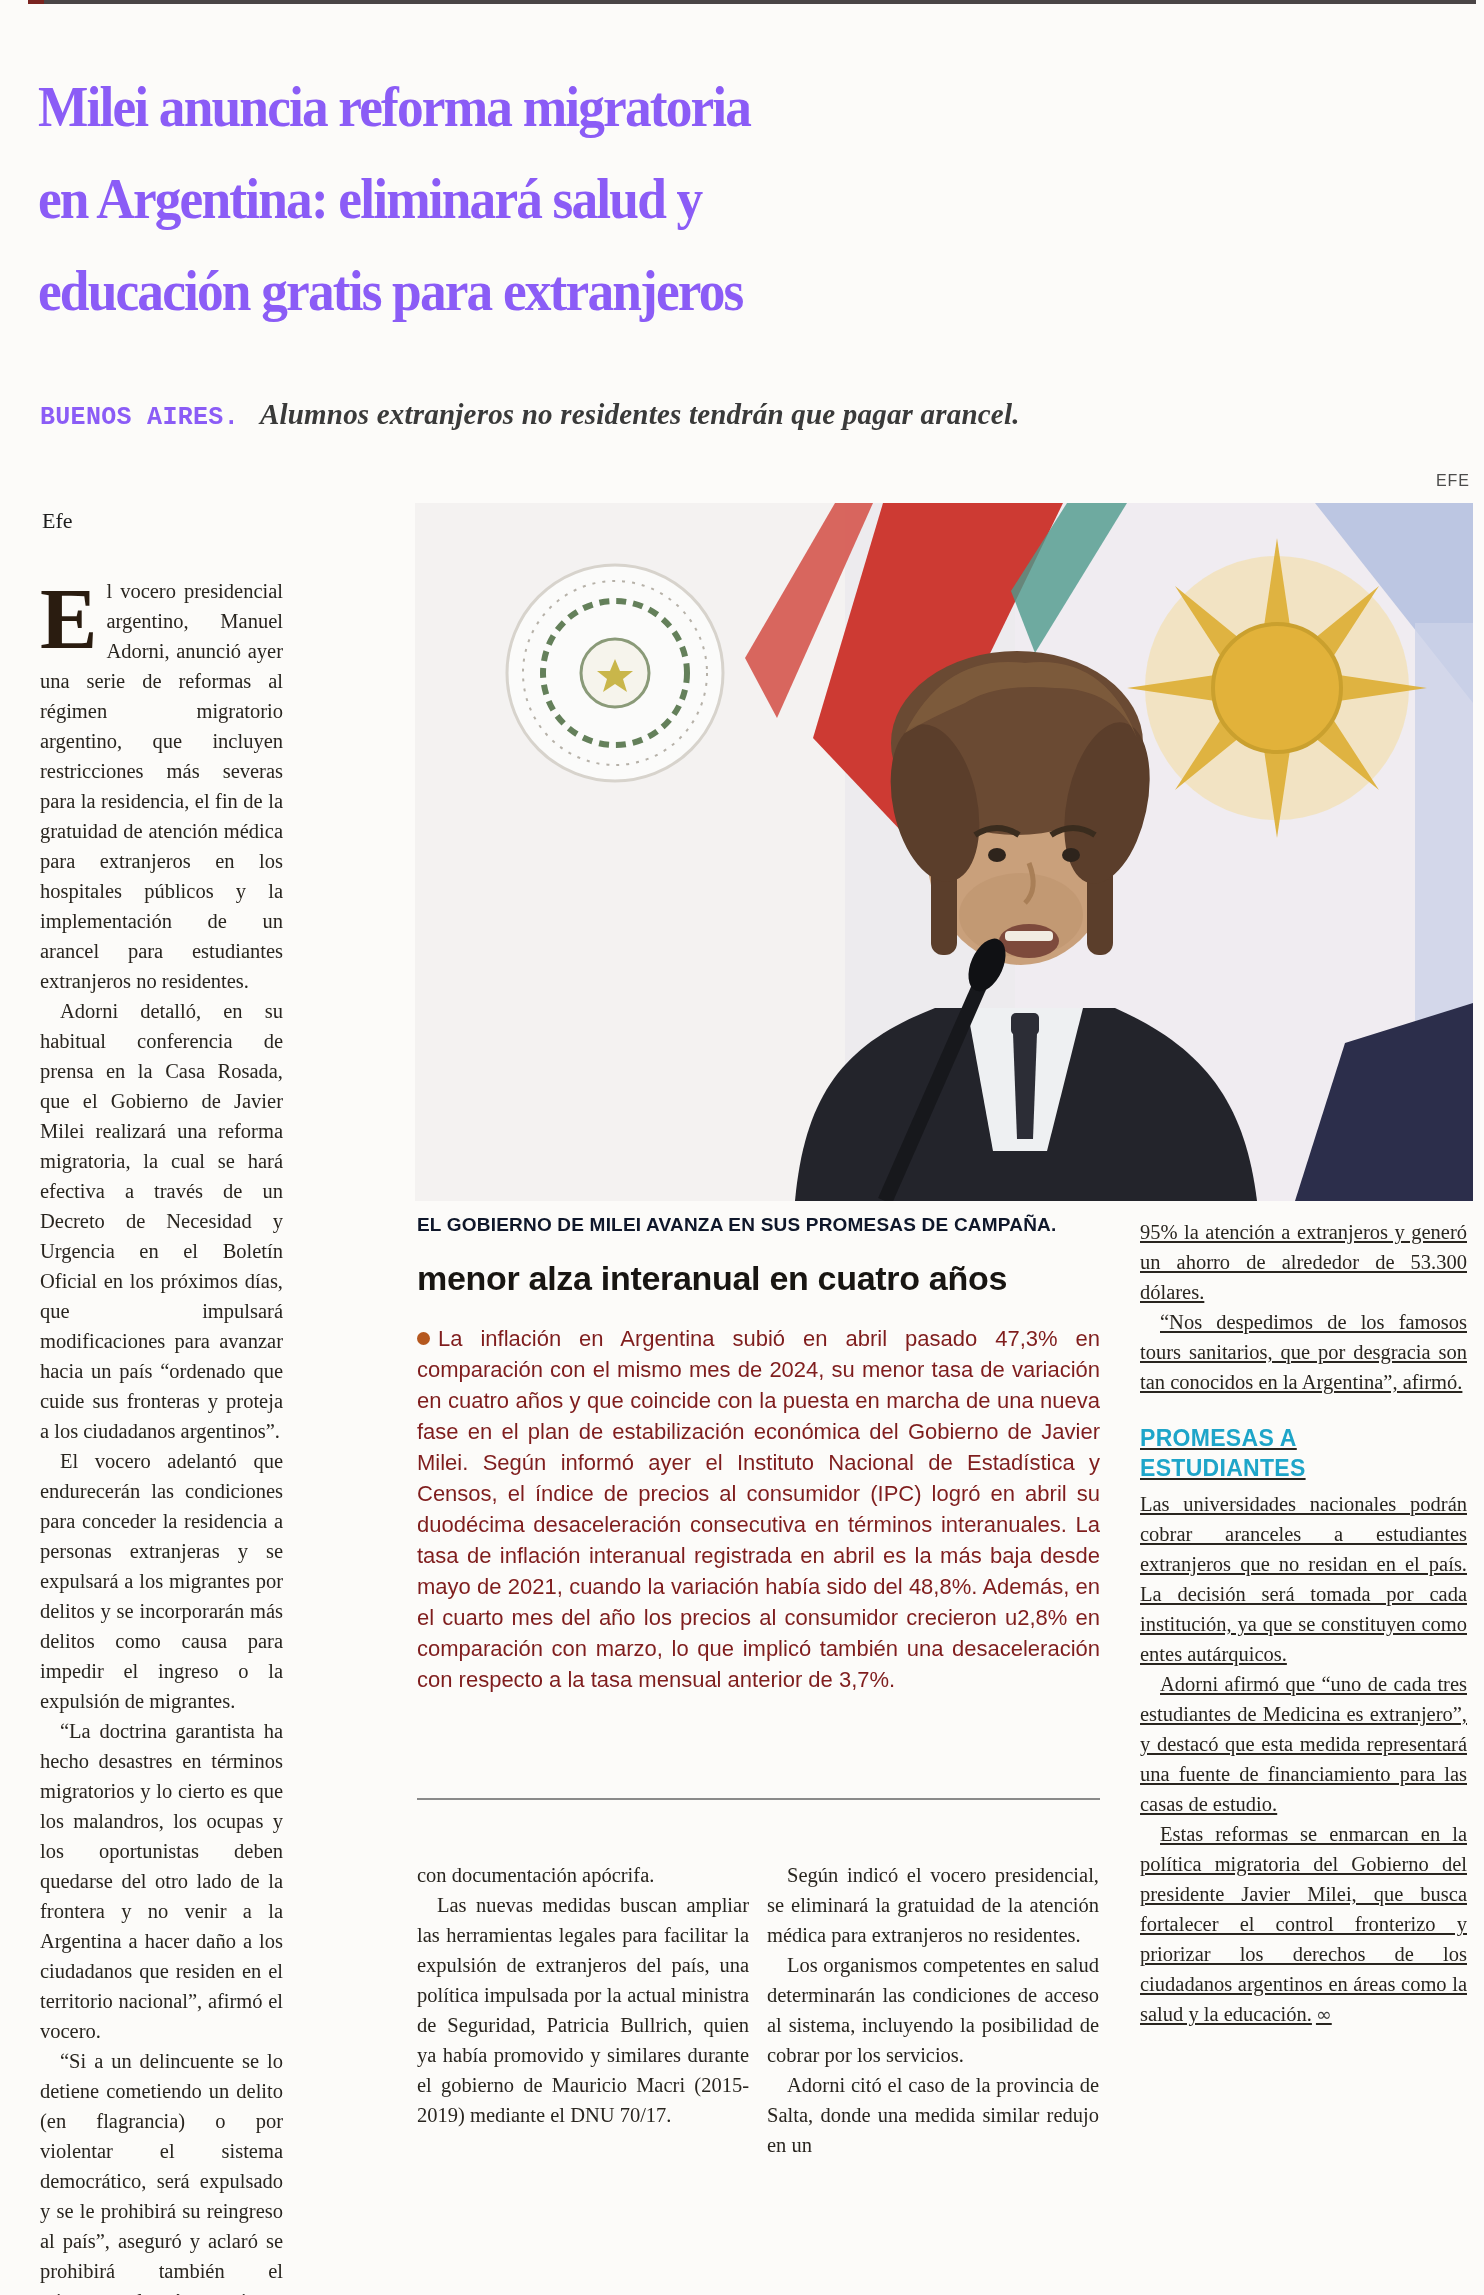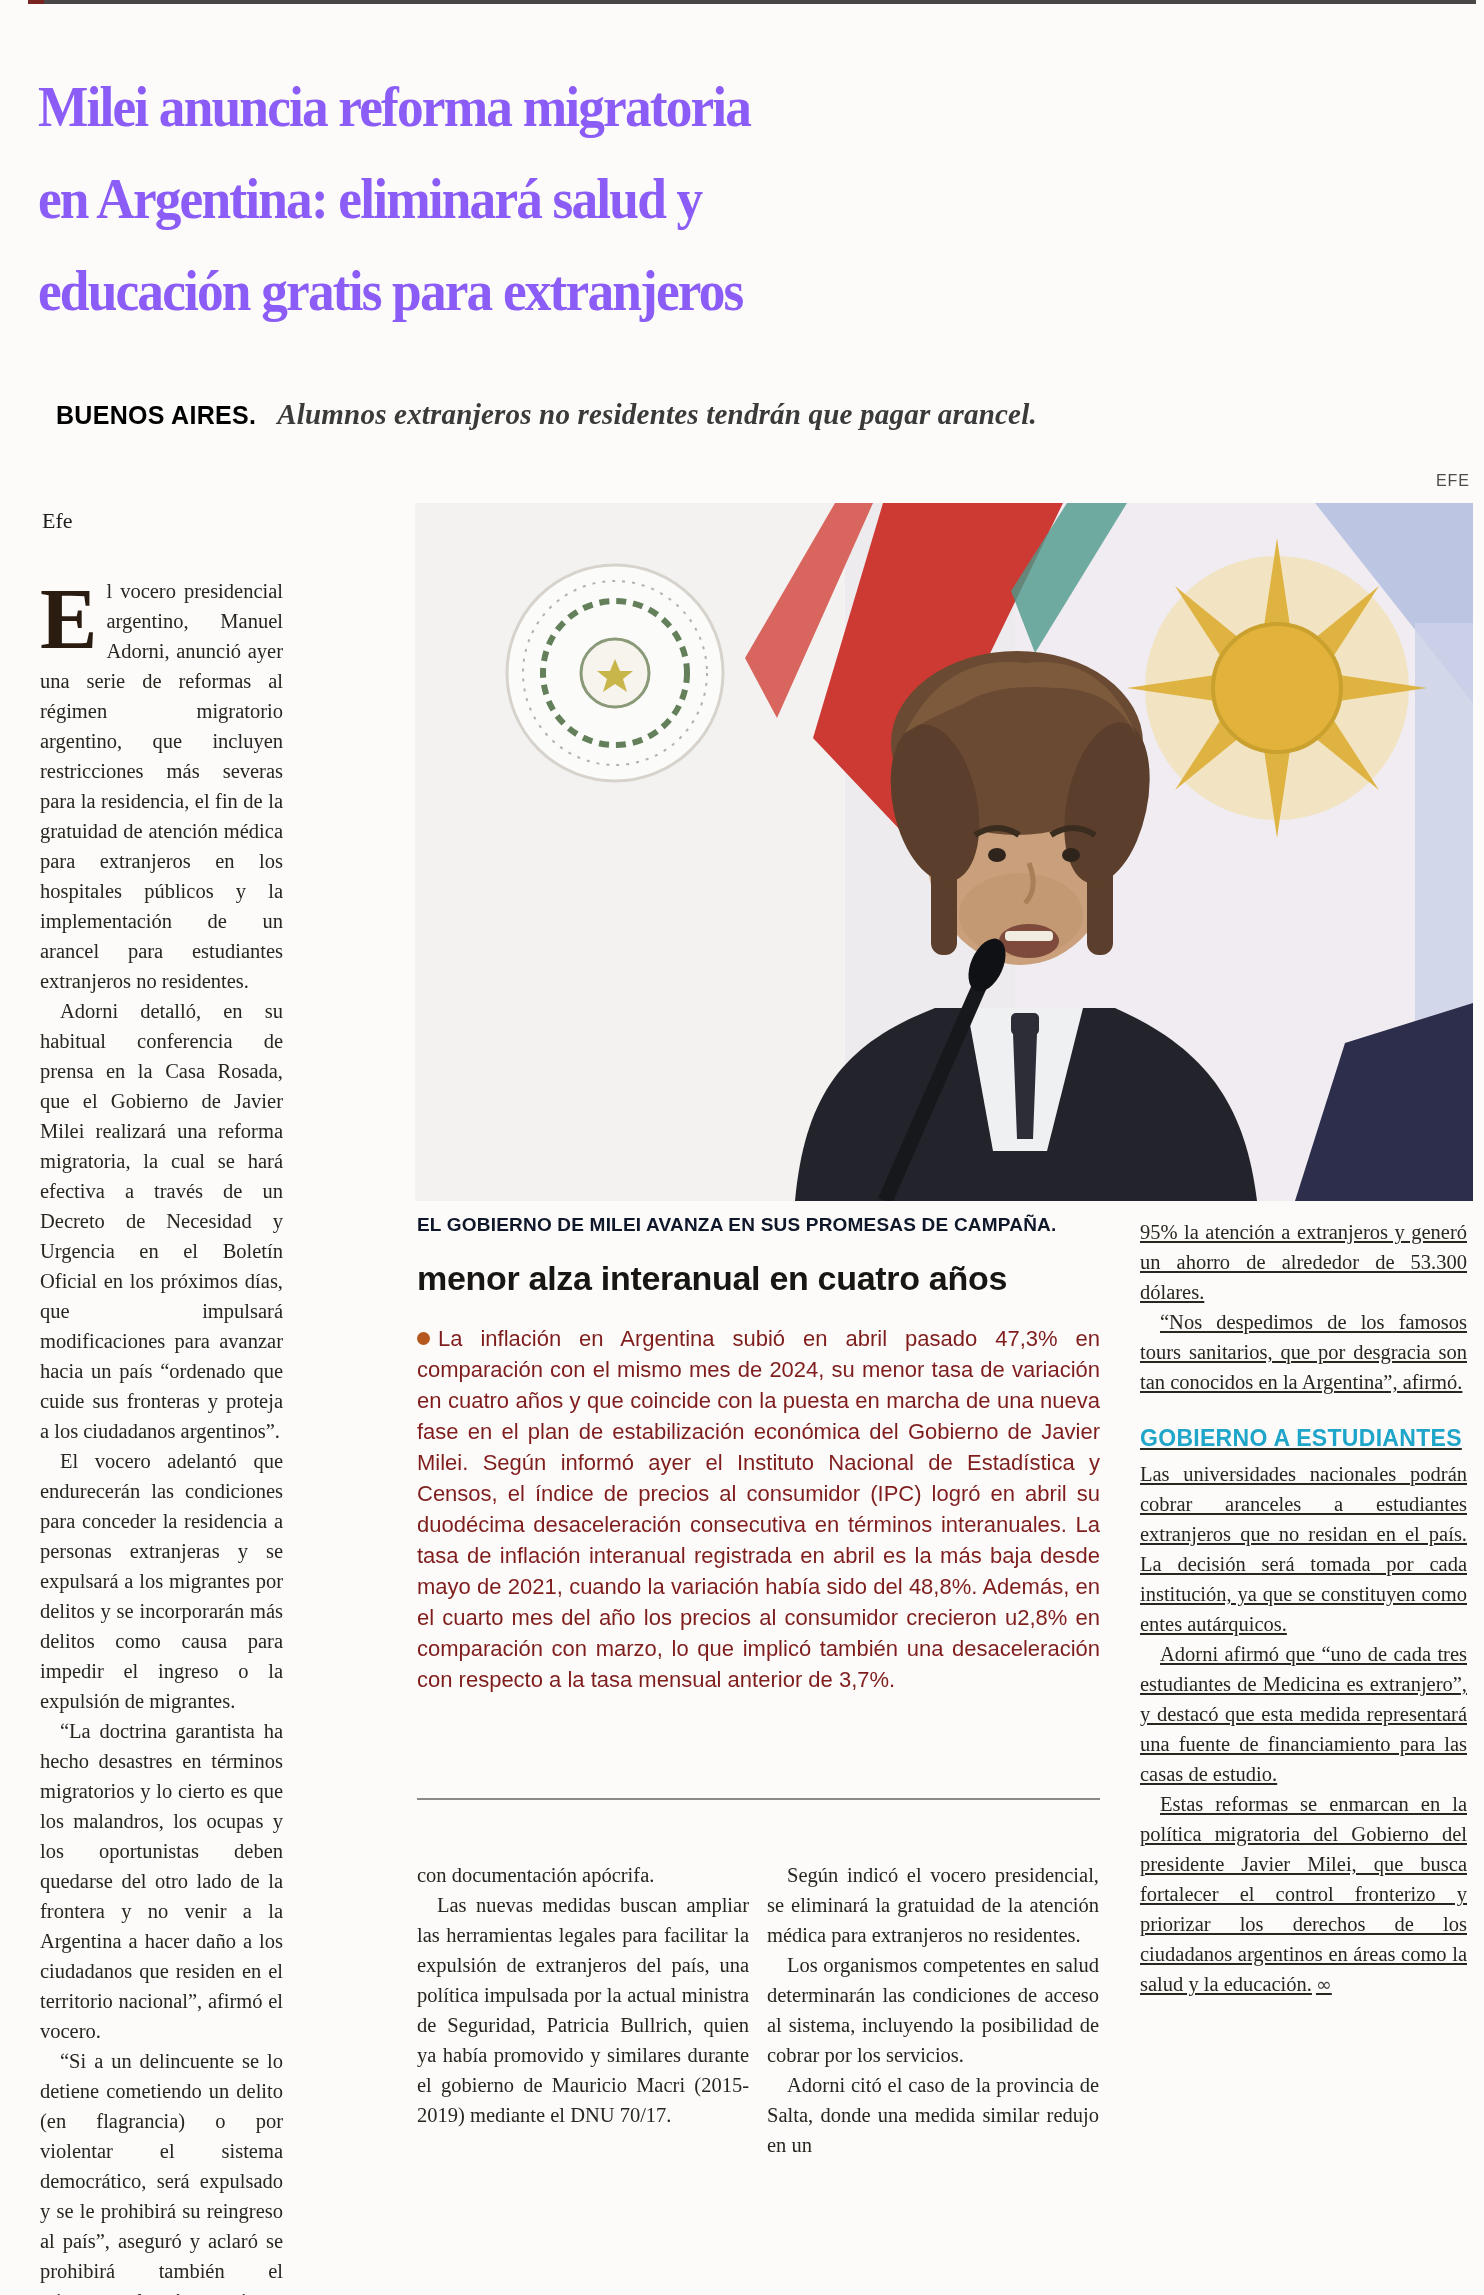--- a/index.html
+++ b/index.html
@@ -17,22 +17,22 @@
 
   .headline{
     position:absolute;left:38px;top:22px;width:1010px;
     font-weight:700;color:#8b5cf6;
     font-size:58px;line-height:92px;letter-spacing:-2px;
   }
   .headline .hl-line{display:block;transform:scaleX(0.92);transform-origin:left center;white-space:nowrap;}
 
   .subhead-row{position:absolute;left:40px;top:398px;width:1100px;white-space:nowrap;}
   .dateline{
-    font-family:Liberation Sans, sans-serif;
-    font-weight:800;font-size:25px;color:#000000;letter-spacing:0.3px;margin-left:16px;
+    font-family:Liberation Mono, monospace;
+    font-weight:800;font-size:25px;color:#8b5cf6;letter-spacing:0.3px;
   }
   .subhead{
     font-style:italic;font-weight:700;font-size:29px;color:#3a3a3a;letter-spacing:0.2px;
     margin-left:21px;
   }
 
   .byline{position:absolute;left:42px;top:508px;font-size:22px;color:#1d1d1d;}
 
   .col{position:absolute;text-align:justify;font-size:20.5px;line-height:30px;color:#29251f;}
   .col p{margin:0;}
@@ -202,19 +202,19 @@
 
   <div class="col col-3">
     <p class="ind">Según indicó el vocero presidencial, se eliminará la gratuidad de la atención médica para extranjeros no residentes.</p>
     <p class="ind">Los organismos competentes en salud determinarán las condiciones de acceso al sistema, incluyendo la posibilidad de cobrar por los servicios.</p>
     <p class="ind">Adorni citó el caso de la provincia de Salta, donde una medida similar redujo en un</p>
   </div>
 
   <div class="col col-4">
     <p>95% la atención a extranjeros y generó un ahorro de alrededor de 53.300 dólares.</p>
     <p class="ind">“Nos despedimos de los famosos tours sanitarios, que por desgracia son tan conocidos en la Argentina”, afirmó.</p>
-    <h3 class="section-heading">GOBIERNO A ESTUDIANTES</h3>
+    <h3 class="section-heading">PROMESAS A ESTUDIANTES</h3>
     <p>Las universidades nacionales podrán cobrar aranceles a estudiantes extranjeros que no residan en el país. La decisión será tomada por cada institución, ya que se constituyen como entes autárquicos.</p>
     <p class="ind">Adorni afirmó que “uno de cada tres estudiantes de Medicina es extranjero”, y destacó que esta medida representará una fuente de financiamiento para las casas de estudio.</p>
     <p class="ind"><span>Estas reformas se enmarcan en la política migratoria del Gobierno del presidente Javier Milei, que busca fortalecer el control fronterizo y priorizar los derechos de los ciudadanos argentinos en áreas como la salud y la educación.</span><span class="end-mark">∞</span></p>
   </div>
 
 </div>
 
 </body></html>

